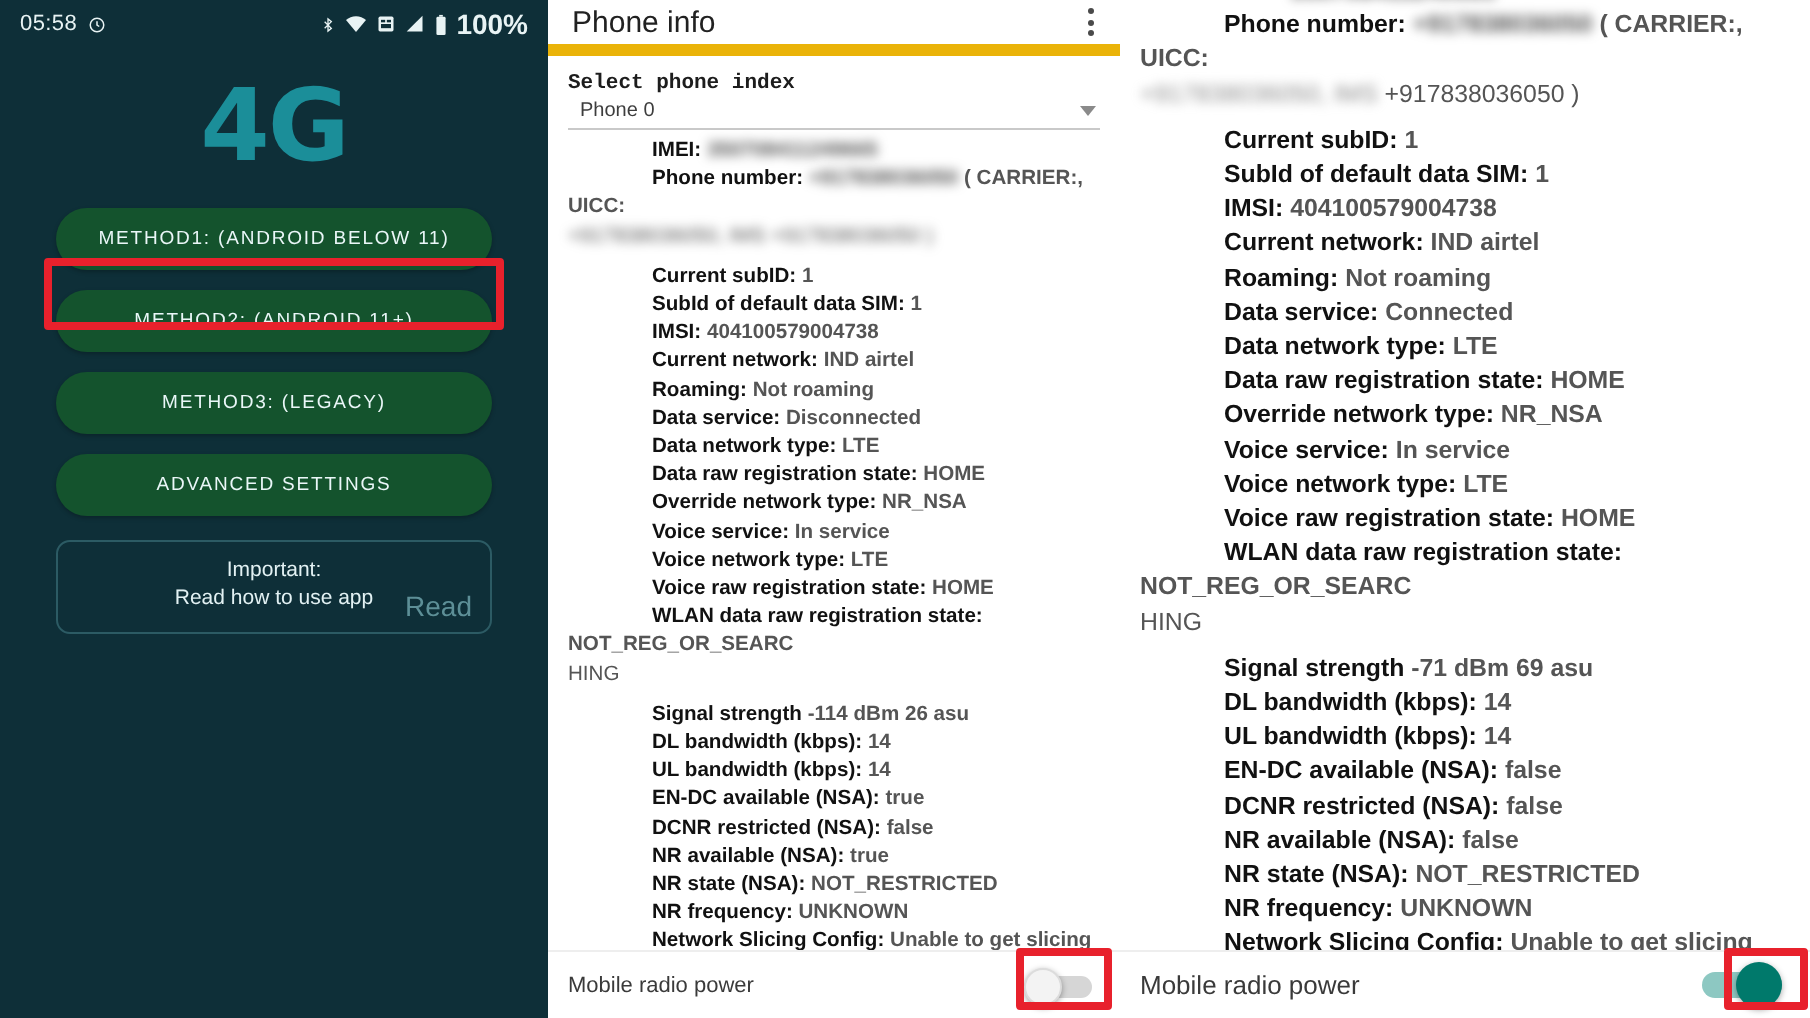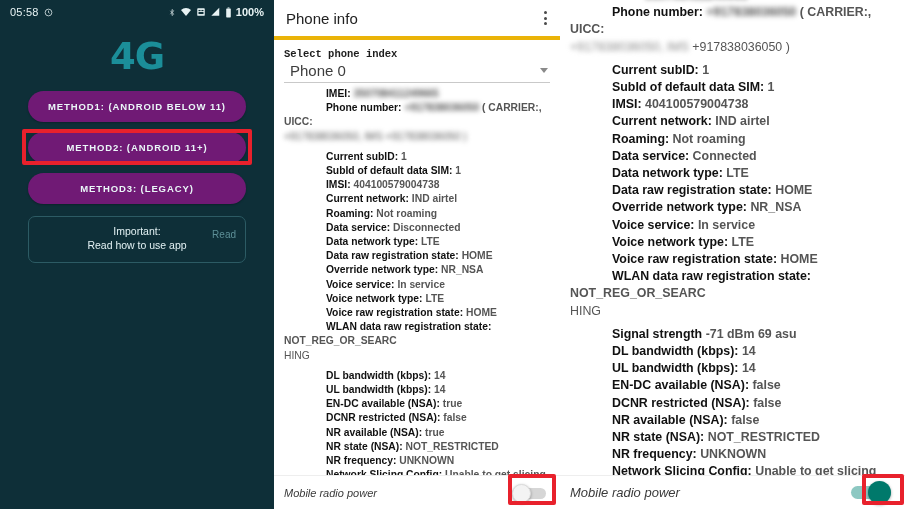--- a/index.html
+++ b/index.html
@@ -24,41 +24,41 @@
     display: flex;
     align-items: center;
     padding: 12px 10px;
     color: #e8f3f4;
     font-size: 11px;
     letter-spacing: .2px;
   }
   .status-left { display: flex; align-items: center; gap: 5px; }
   .status-right { margin-left: auto; display: flex; align-items: center; gap: 4px; }
   .sb-ico { display: inline-flex; align-items: center; }
-  .battery-pct { font-size: 11px; font-weight: 600; letter-spacing: 0; }
+  .battery-pct { font-size: 14px; font-weight: 600; letter-spacing: 0; }
 
   .logo-4g {
     text-align: center;
     margin-top: 14px;
-    font-size: 37px;
+    font-size: 50px;
     font-weight: 700;
     color: #1b8e99;
     letter-spacing: -1px;
     line-height: 1;
     font-family: "DejaVu Sans", sans-serif;
   }
 
   .btn-stack { margin-top: 16px; padding: 0 28px; display: flex; flex-direction: column; gap: 10px; }
   .app-btn {
     height: 31px;
     border-radius: 16px;
-    background: #701a75;
+    background: #14532d;
     color: #eaf7f8;
     font-size: 9.5px;
-    font-weight: 700;
+    font-weight: 400;
     letter-spacing: .9px;
     display: flex;
     align-items: center;
     justify-content: center;
     border: none;
     cursor: pointer;
     font-family: "Liberation Sans", sans-serif;
     box-shadow: 0 1px 2px rgba(0,0,0,.25);
   }
   .info-card {
@@ -70,23 +70,23 @@
     min-height: 47px;
   }
   .info-title, .info-sub {
     text-align: center;
     color: #e2f1f3;
     font-size: 10.5px;
     line-height: 14px;
   }
   .info-read {
     position: absolute;
-    right: 9px; bottom: 22px;
+    right: 9px; bottom: 5px;
     color: #5d8f97;
-    font-size: 10px;
+    font-size: 14px;
     cursor: pointer;
   }
 
   
   .hl {
     position: absolute;
     border: 4px solid #e8212c;
     pointer-events: none;
     border-radius: 2px;
   }
@@ -99,26 +99,26 @@
     position: relative;
     background: #ffffff;
     color: #1b1b1b;
     overflow: hidden;
     flex: none;
   }
   .mid-panel { width: 286px; height: 509px; }
   .right-panel { width: 345px; height: 509px; }
 
   .app-bar {
-    height: 40px;
+    height: 28px;
     display: flex;
     align-items: center;
     padding: 0 10px 0 12px;
     background: #fff;
-    border-bottom: 4px solid #eab308;
+    border-bottom: 6px solid #eab308;
   }
   .app-bar-title { font-size: 15px; color: #212121; font-weight: 400; }
   .kebab { margin-left: auto; display: flex; flex-direction: column; gap: 2.5px; cursor: pointer; padding: 4px 3px; }
   .kebab i { width: 3px; height: 3px; border-radius: 50%; background: #4a4a4a; display: block; }
 
   .panel-body { padding: 8px 10px 0 10px; }
   .right-panel .panel-body { padding: 0 10px 0 10px; }
 
   .field-label {
     font-size: 10.5px;
@@ -127,21 +127,21 @@
     margin-bottom: 1px;
     font-family: Liberation Mono, monospace;
   }
   .spinner {
     display: flex;
     align-items: center;
     border-bottom: 1px solid #c9c9c9;
     padding: 1px 2px 3px 6px;
     margin-bottom: 4px;
   }
-  .spinner-val { font-size: 15px; color: #3d3d3d; }
+  .spinner-val { font-size: 10px; color: #3d3d3d; }
   .caret {
     margin-left: auto;
     width: 0; height: 0;
     border-left: 4.5px solid transparent;
     border-right: 4.5px solid transparent;
     border-top: 5px solid #8a8a8a;
   }
 
   .kv { font-size: 10.3px; line-height: 14.2px; color: #2b2b2b; }
   .kv b { font-weight: 700; color: #111; padding-left: 42px; }
@@ -164,21 +164,21 @@
   .radio-row {
     position: absolute;
     left: 0; right: 0; bottom: 0;
     height: 34px;
     display: flex;
     align-items: center;
     padding: 0 14px 0 10px;
     border-top: 1px solid #eee;
     background: #fff;
   }
-  .radio-label { font-size: 11px; color: #3a3a3a; font-style: italic; }
+  .radio-label { font-size: 11px; color: #3a3a3a; }
   .right-panel .radio-label { font-size: 13px; }
   .switch { margin-left: auto; position: relative; width: 34px; height: 14px; cursor: pointer; }
   .switch .track { position: absolute; top: 2px; left: 0; width: 34px; height: 11px; border-radius: 7px; }
   .switch .thumb { position: absolute; top: -2px; width: 19px; height: 19px; border-radius: 50%; box-shadow: 0 1px 3px rgba(0,0,0,.35); }
   .switch.off .track { background: #d6d6d6; }
   .switch.off .thumb { left: 0; background: #f3f3f3; border: 1px solid #dcdcdc; }
   .switch.on .track { background: #8dc8c2; }
   .switch.on .thumb { left: 15px; background: #00796b; }
   .right-panel .switch { width: 40px; height: 17px; }
   .right-panel .switch .track { width: 40px; height: 13px; }
@@ -235,20 +235,21 @@
         <span class="battery-pct">100%</span>
       </div>
     </div>
 
     <div class="logo-4g">4G</div>
 
     <div class="btn-stack">
       <button class="app-btn">METHOD1: (ANDROID BELOW 11)</button>
       <button class="app-btn">METHOD2: (ANDROID 11+)</button>
       <button class="app-btn">METHOD3: (LEGACY)</button>
+      <button class="app-btn">ADVANCED SETTINGS</button>
     </div>
 
     <div class="info-card">
       <div class="info-title">Important:</div>
       <div class="info-sub">Read how to use app</div>
       <div class="info-read">Read</div>
     </div>
   </div>
 
   <div class="info-panel mid-panel">
@@ -297,20 +298,24 @@
       <div class="kv"><b>Voice raw registration state:</b> <span class="v">HOME</span></div>
 
       <div class="kv wrap2">
         <b>WLAN data raw registration state:</b>
         <span class="v">NOT_REG_OR_SEARC</span>
         <span class="cont">HING</span>
       </div>
 
       <div class="gap"></div>
 
+      <div class="kv">
+        <b>Signal strength</b>
+        <span class="v">-114 dBm   26 asu</span>
+      </div>
 
       <div class="kv"><b>DL bandwidth (kbps):</b> <span class="v">14</span></div>
       <div class="kv"><b>UL bandwidth (kbps):</b> <span class="v">14</span></div>
       <div class="kv"><b>EN-DC available (NSA):</b> <span class="v">true</span></div>
       <div class="kv"><b>DCNR restricted (NSA):</b> <span class="v">false</span></div>
       <div class="kv"><b>NR available (NSA):</b> <span class="v">true</span></div>
       <div class="kv"><b>NR state (NSA):</b> <span class="v">NOT_RESTRICTED</span></div>
       <div class="kv"><b>NR frequency:</b> <span class="v">UNKNOWN</span></div>
       <div class="kv"><b>Network Slicing Config:</b> <span class="v">Unable to get slicing config.</span></div>
 

